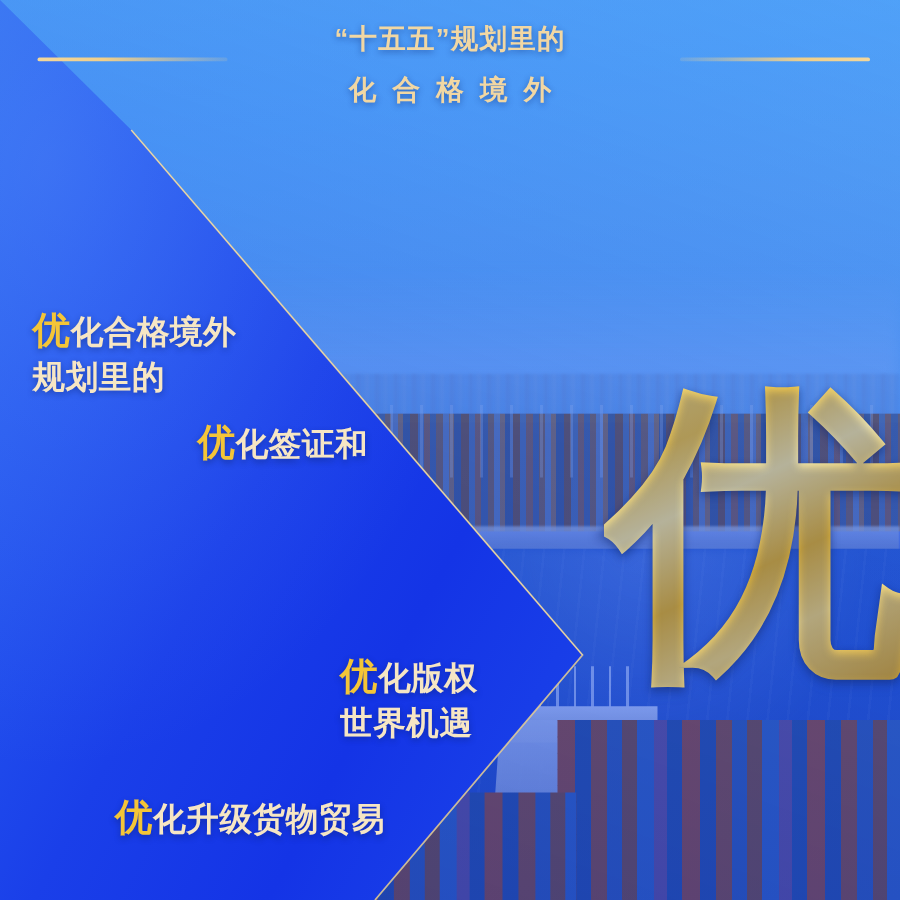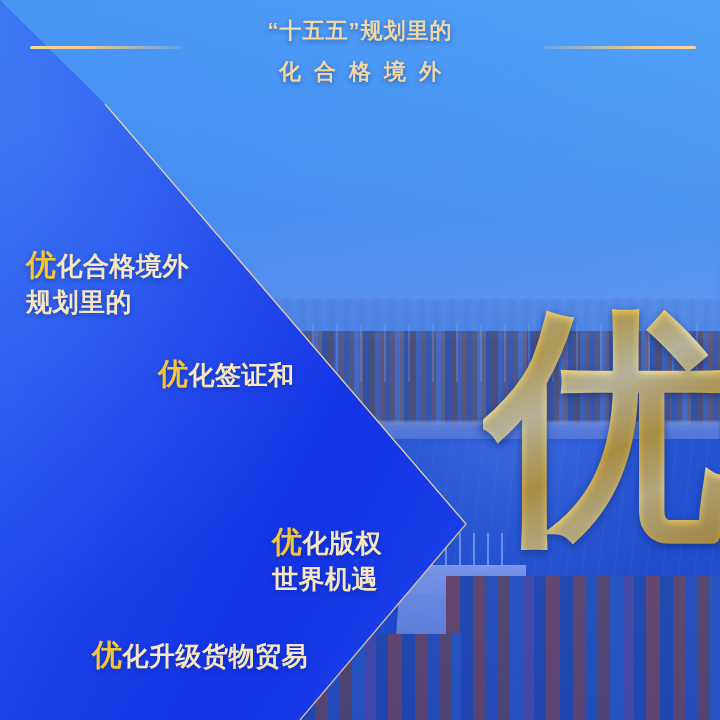--- a/index.html
+++ b/index.html
@@ -165,21 +165,21 @@
     text-shadow:0 2px 5px rgba(12,35,110,.45);
   }
   .title .l2{display:block;letter-spacing:13px;padding-left:13px;}
 
   
   .item{position:absolute;color:#f6e6c4;font-weight:700;
         text-shadow:0 2px 5px rgba(10,30,100,.45);}
   .item .ln{display:block;font-size:26px;line-height:36px;letter-spacing:.5px;}
   .item .hi{color:#f4c537;font-size:30px;}
   .i1{left:26px;top:203px;margin-top:44px;}
-  .i2{left:158px;top:356px;text-align:center;}
+  .i2{left:158px;top:337px;text-align:center;}
   .i3{left:272px;top:524px;}
   .i4{left:92px;top:637px;text-align:center;}
 </style>
 </head>
 <body>
 
 <div class="stage">
 
   <div class="photo">
     <div class="sky"></div>

